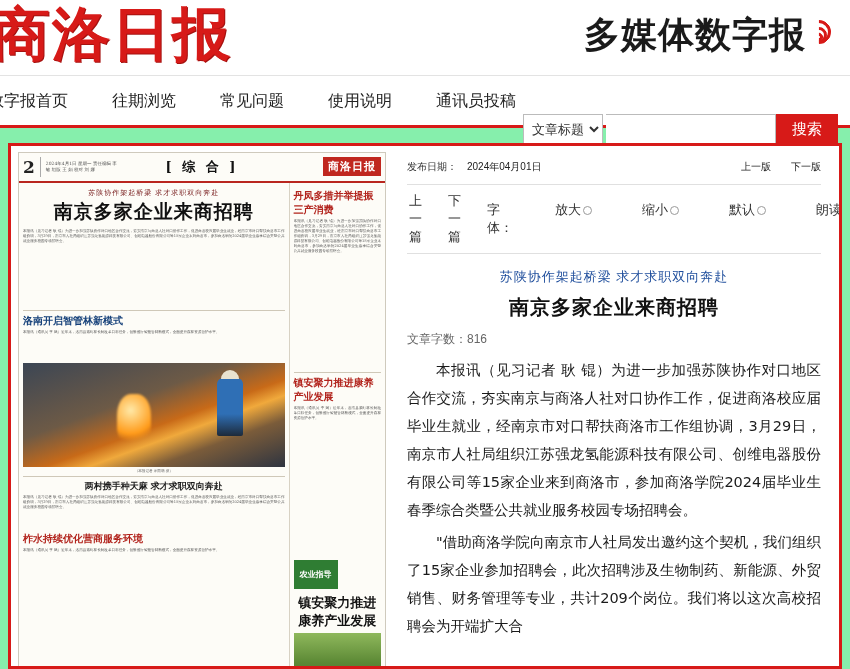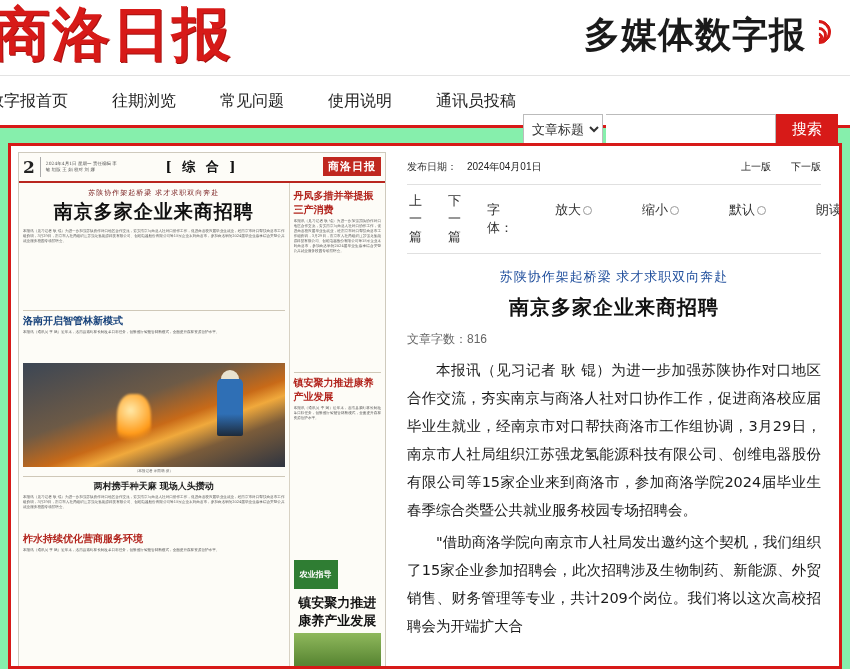--- a/index.html
+++ b/index.html
@@ -337,21 +337,21 @@
             <div class="headline-main">南京多家企业来商招聘</div>
             <div class="txtblock" style="height:78px">本报讯（见习记者 耿 锟）为进一步加强苏陕协作对口地区合作交流，夯实南京与商洛人社对口协作工作，促进商洛校应届毕业生就业，经南京市对口帮扶商洛市工作组协调，3月29日，南京市人社局组织江苏强龙氢能源科技有限公司、创维电器股份有限公司等15家企业来到商洛市，参加商洛学院2024届毕业生春季综合类暨公共就业服务校园专场招聘会。</div>
             <div class="ruled"></div>
             <div class="headline-sub">洛南开启智管林新模式</div>
             <div class="txtblock" style="height:30px">本报讯（通讯员 李 斌）近年来，洛南县紧盯林长制改革目标任务，创新推行智慧管林新模式，全面提升森林资源管护水平。</div>
             <div class="photo">
                 <div class="worker"></div>
               </div>
             <div class="photocap">（本报记者 宋雨萌 摄）</div>
             <div class="ruled"></div>
-            <div class="subhead2">两村携手种天麻        现场人头攒动</div>
+            <div class="subhead2">两村携手种天麻        求才求职双向奔赴</div>
             <div class="txtblock" style="height:34px">本报讯（见习记者 耿 锟）为进一步加强苏陕协作对口地区合作交流，夯实南京与商洛人社对口协作工作，促进商洛校应届毕业生就业，经南京市对口帮扶商洛市工作组协调，3月29日，南京市人社局组织江苏强龙氢能源科技有限公司、创维电器股份有限公司等15家企业来到商洛市，参加商洛学院2024届毕业生春季综合类暨公共就业服务校园专场招聘会。</div>
             <div class="headline-red">柞水持续优化营商服务环境</div>
             <div class="txtblock" style="height:28px">本报讯（通讯员 李 斌）近年来，洛南县紧盯林长制改革目标任务，创新推行智慧管林新模式，全面提升森林资源管护水平。</div>
           </div>
           <div class="pcol pcol-right">
             <div class="headline-red">丹凤多措并举提振三产消费</div>
             <div class="txtblock" style="height:150px">本报讯（见习记者 耿 锟）为进一步加强苏陕协作对口地区合作交流，夯实南京与商洛人社对口协作工作，促进商洛校应届毕业生就业，经南京市对口帮扶商洛市工作组协调，3月29日，南京市人社局组织江苏强龙氢能源科技有限公司、创维电器股份有限公司等15家企业来到商洛市，参加商洛学院2024届毕业生春季综合类暨公共就业服务校园专场招聘会。</div>
             <div class="ruled"></div>
             <div class="headline-red">镇安聚力推进康养产业发展</div>
             <div class="txtblock" style="height:150px">本报讯（通讯员 李 斌）近年来，洛南县紧盯林长制改革目标任务，创新推行智慧管林新模式，全面提升森林资源管护水平。</div>

